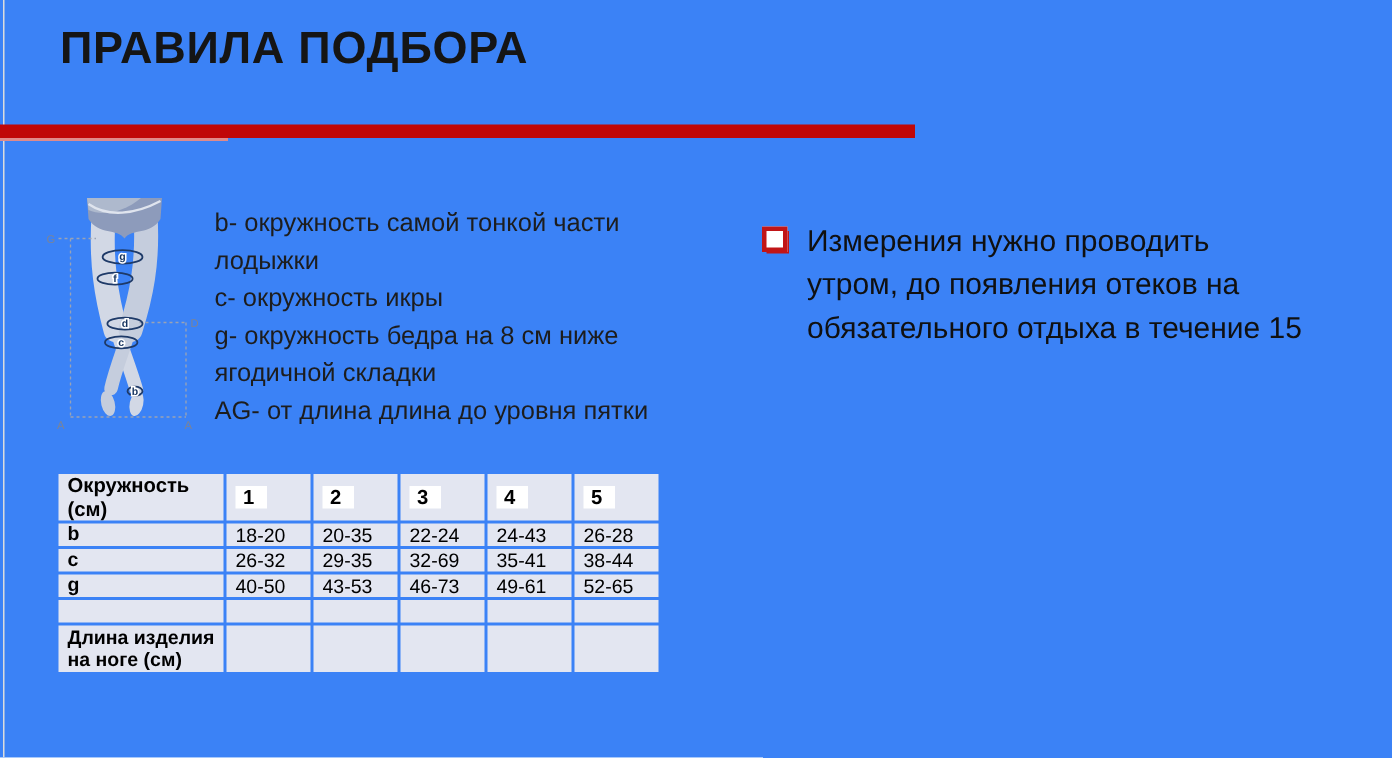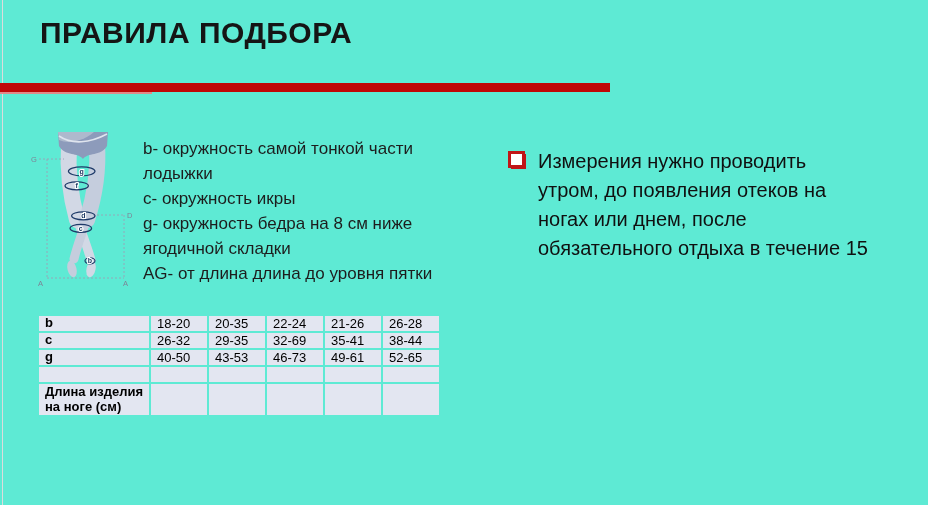--- a/index.html
+++ b/index.html
@@ -1,19 +1,19 @@
 <!DOCTYPE html>
 <html><head>
 <meta charset="utf-8">
 <style>
   html,body{margin:0;padding:0;background:#ffffff;}
   .slide{
     position:relative;
     width:928px;height:505px;
-    background:#5eead4;
+    background:#3b82f6;
     font-family:"Liberation Sans", sans-serif;
     color:#111;
     overflow:hidden;
   }
   .edge-line{
     position:absolute;left:2px;top:0;width:1px;height:100%;
     background:#dcdcdc;
   }
   .title{
     position:absolute;left:40px;top:16px;margin:0;
@@ -125,32 +125,39 @@
     <div>b- окружность самой тонкой части лодыжки</div>
     <div>c- окружность икры</div>
     <div>g- окружность бедра на 8 см ниже ягодичной складки</div>
     <div>AG- от длина длина до уровня пятки</div>
   </div>
 
   <div class="note">
     <span class="bullet"></span>
     <div>Измерения нужно проводить</div>
     <div>утром, до появления отеков на</div>
-    <div>ногах или днем, после</div>
     <div>обязательного отдыха в течение 15</div>
   </div>
 
   <table class="size-table">
     <tbody>
+        <tr class="hdr">
+      <td class="label">Окружность (см)</td>
+      <td class="val"><span class="num-chip">1</span></td>
+      <td class="val"><span class="num-chip">2</span></td>
+      <td class="val"><span class="num-chip">3</span></td>
+      <td class="val"><span class="num-chip">4</span></td>
+      <td class="val"><span class="num-chip">5</span></td>
+    </tr>
     <tr>
       <td class="label">b</td>
       <td class="val">18-20</td>
       <td class="val">20-35</td>
       <td class="val">22-24</td>
-      <td class="val">21-26</td>
+      <td class="val">24-43</td>
       <td class="val">26-28</td>
     </tr>
     <tr>
       <td class="label">c</td>
       <td class="val">26-32</td>
       <td class="val">29-35</td>
       <td class="val">32-69</td>
       <td class="val">35-41</td>
       <td class="val">38-44</td>
     </tr>

